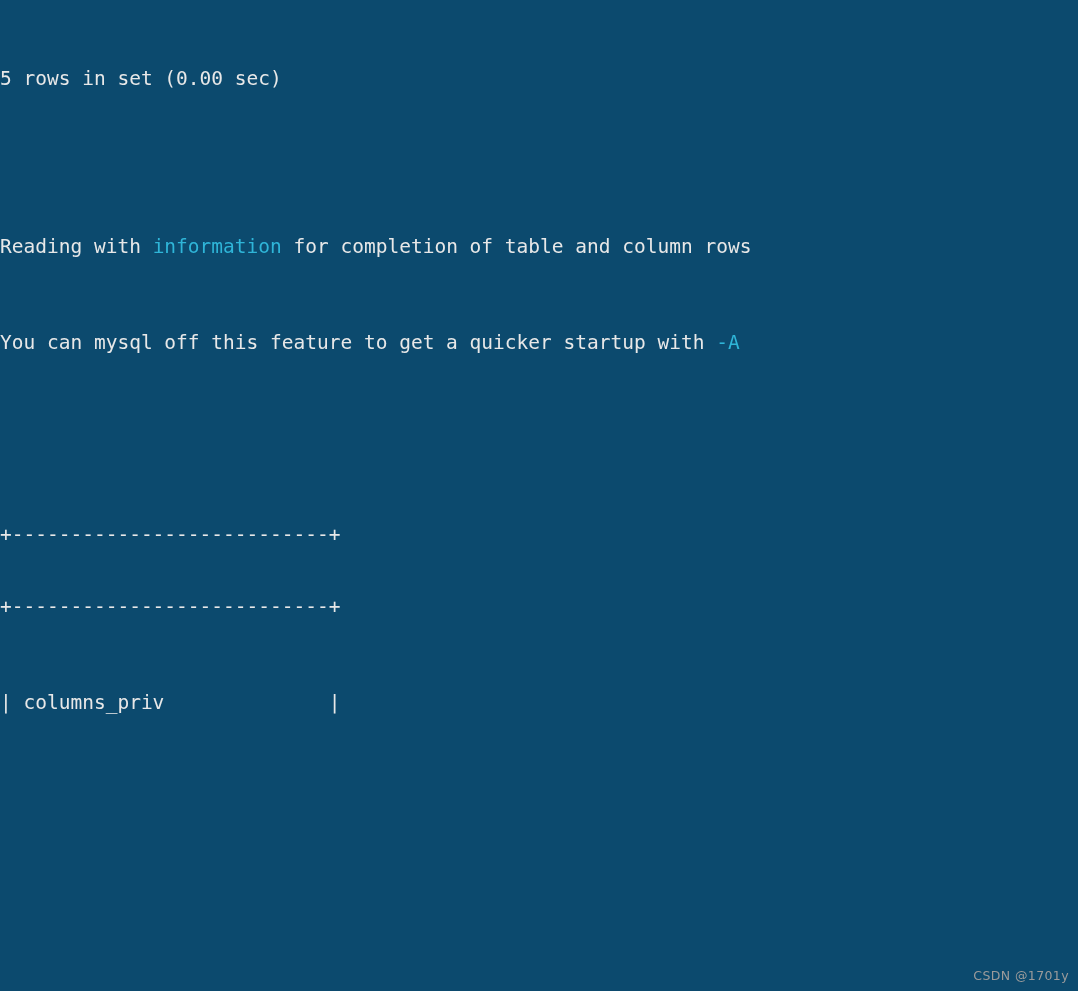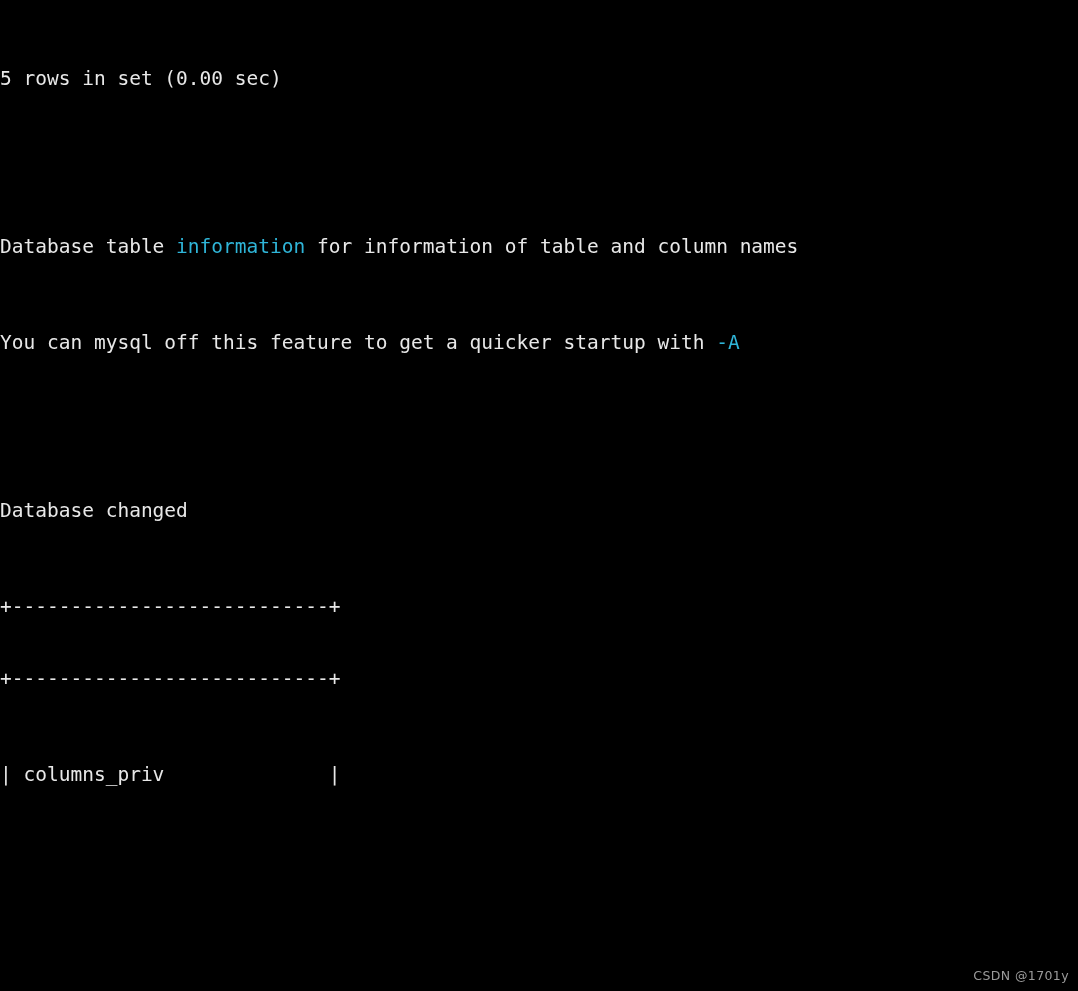--- a/index.html
+++ b/index.html
@@ -4,21 +4,21 @@
 <style>
   html, body {
     margin: 0;
     padding: 0;
     background: #1c1c1c;
   }
   #terminal {
     position: relative;
     width: 1078px;
     height: 991px;
-    background: #000000;
+    background: #0c4a6e;
     overflow: hidden;
     font-family: "DejaVu Sans Mono", "Liberation Mono", monospace;
     font-size: 19.5px;
     line-height: 24px;
     color: #e8e8e8;
     box-sizing: border-box;
   }
   
   #screen {
     position: absolute;
@@ -50,26 +50,25 @@
 </style>
 </head>
 <body>
 
 <div id="terminal">
   <div id="screen">
 
     <div class="line">5 rows in set (0.00 sec)</div>
     <div class="blank"></div>
 
-    <div class="line"><span>Database table </span><span class="cyan">information</span><span> for information of table and column names</span></div>
+    <div class="line"><span>Reading with </span><span class="cyan">information</span><span> for completion of table and column rows</span></div>
 
     <div class="line"><span>You can mysql off this feature to get a quicker startup with </span><span class="cyan">-A</span></div>
 
     <div class="blank"></div>
-    <div class="line">Database changed</div>
 
     <div class="line">+---------------------------+</div>
     <div class="line">+---------------------------+</div>
 
     <div id="table-rows"><div class="line">| columns_priv              |</div></div>
 
   </div>
 
   <div class="watermark">CSDN @1701y</div>
 </div>

